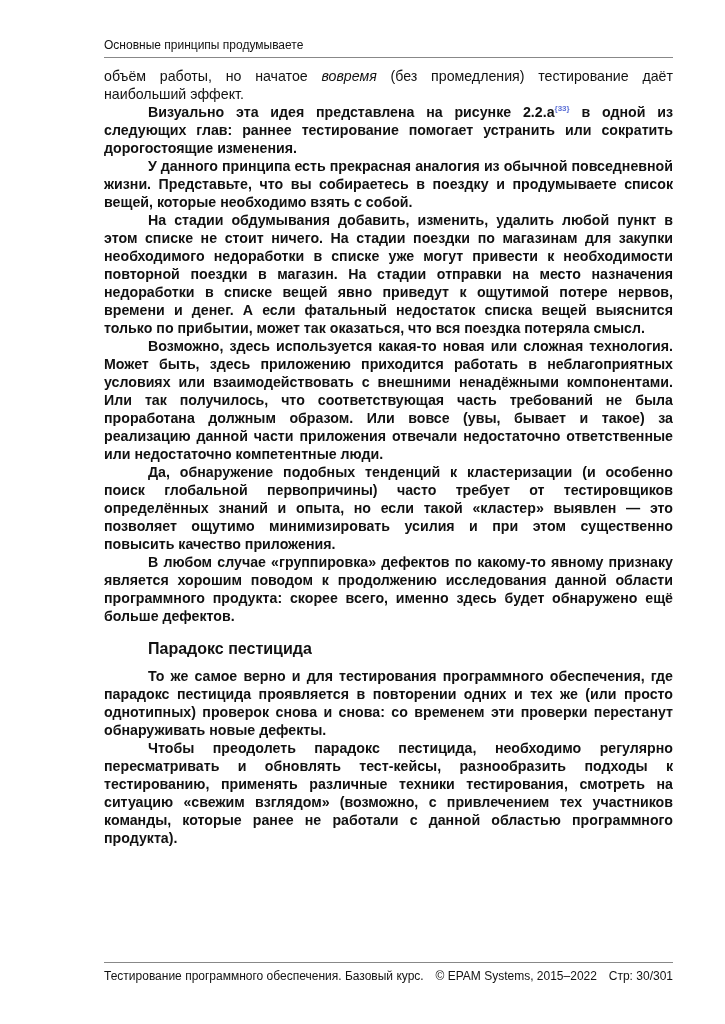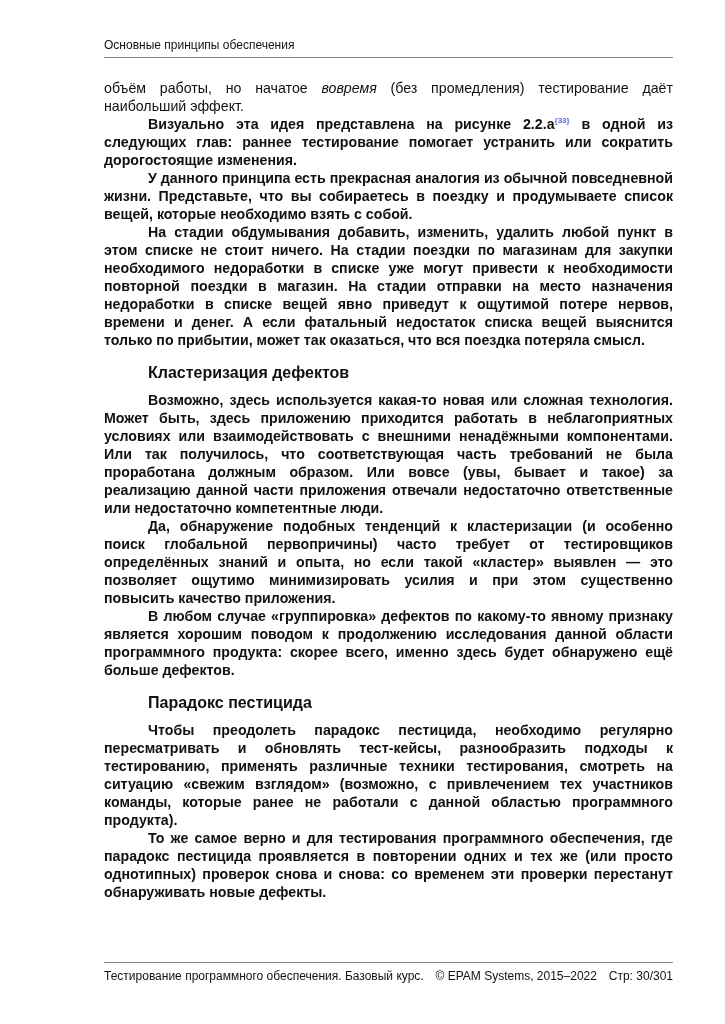--- a/index.html
+++ b/index.html
@@ -2,51 +2,50 @@
 <html><head>
 <meta charset="utf-8">
 <style>
   html, body { margin: 0; padding: 0; background: #ffffff; }
   body { width: 725px; height: 1024px; position: relative; overflow: hidden;
          font-family: "Liberation Sans", "DejaVu Sans", sans-serif; color: #111; }
   .header { position: absolute; left: 104px; top: 38px; width: 569px; font-size: 12px; }
   .header-title { display: block; padding-bottom: 5px; }
   .rule { height: 1px; background: #888; width: 569px; }
   .content { position: absolute; left: 104px; top: 67px; width: 569px;
-             font-size: 14.2px; line-height: 18px; text-align: justify; margin-top: 12px; }
+             font-size: 14.2px; line-height: 18px; text-align: justify; }
   .content p { margin: 0; }
   .indent { text-indent: 44px; font-weight: bold; }
   .content em { font-style: italic; }
   .sup { font-size: 8px; vertical-align: super; line-height: 0; color: #5b6fd6; }
   h2 { font-size: 16px; font-weight: bold; margin: 14px 0 8px 44px; line-height: 20px; }
   .footer { position: absolute; left: 104px; top: 962px; width: 569px; font-size: 12px; }
   .footer-row { display: flex; justify-content: space-between; padding-top: 6px; align-items: center; }
 </style>
 </head>
 <body>
 
 <div class="header">
-  <span class="header-title">Основные принципы обеспечения</span>
+  <span class="header-title">Основные принципы продумываете</span>
   <div class="rule"></div>
 </div>
 
 <div class="content">
   <p><span>объём работы, но начатое </span><em>вовремя</em><span> (без промедления) тестирование даёт наибольший эффект.</span></p>
   <p class="indent"><span>Визуально эта идея представлена на рисунке 2.2.a</span><span class="sup">{33}</span><span> в одной из следующих глав: раннее тестирование помогает устранить или сократить дорогостоящие изменения.</span></p>
   <p class="indent">У данного принципа есть прекрасная аналогия из обычной повседневной жизни. Представьте, что вы собираетесь в поездку и продумываете список вещей, которые необходимо взять с собой.</p>
   <p class="indent">На стадии обдумывания добавить, изменить, удалить любой пункт в этом списке не стоит ничего. На стадии поездки по магазинам для закупки необходимого недоработки в списке уже могут привести к необходимости повторной поездки в магазин. На стадии отправки на место назначения недоработки в списке вещей явно приведут к ощутимой потере нервов, времени и денег. А если фатальный недостаток списка вещей выяснится только по прибытии, может так оказаться, что вся поездка потеряла смысл.</p>
 
-  <h2>Кластеризация дефектов</h2>
   <p class="indent">Возможно, здесь используется какая-то новая или сложная технология. Может быть, здесь приложению приходится работать в неблагоприятных условиях или взаимодействовать с внешними ненадёжными компонентами. Или так получилось, что соответствующая часть требований не была проработана должным образом. Или вовсе (увы, бывает и такое) за реализацию данной части приложения отвечали недостаточно ответственные или недостаточно компетентные люди.</p>
   <p class="indent">Да, обнаружение подобных тенденций к кластеризации (и особенно поиск глобальной первопричины) часто требует от тестировщиков определённых знаний и опыта, но если такой «кластер» выявлен — это позволяет ощутимо минимизировать усилия и при этом существенно повысить качество приложения.</p>
   <p class="indent">В любом случае «группировка» дефектов по какому-то явному признаку является хорошим поводом к продолжению исследования данной области программного продукта: скорее всего, именно здесь будет обнаружено ещё больше дефектов.</p>
 
   <h2>Парадокс пестицида</h2>
+  <p class="indent">То же самое верно и для тестирования программного обеспечения, где парадокс пестицида проявляется в повторении одних и тех же (или просто однотипных) проверок снова и снова: со временем эти проверки перестанут обнаруживать новые дефекты.</p>
   <p class="indent">Чтобы преодолеть парадокс пестицида, необходимо регулярно пересматривать и обновлять тест-кейсы, разнообразить подходы к тестированию, применять различные техники тестирования, смотреть на ситуацию «свежим взглядом» (возможно, с привлечением тех участников команды, которые ранее не работали с данной областью программного продукта).</p>
-  <p class="indent">То же самое верно и для тестирования программного обеспечения, где парадокс пестицида проявляется в повторении одних и тех же (или просто однотипных) проверок снова и снова: со временем эти проверки перестанут обнаруживать новые дефекты.</p>
 </div>
 
 <div class="footer">
   <div class="rule"></div>
   <div class="footer-row">
     <span>Тестирование программного обеспечения. Базовый курс.</span>
     <span>© EPAM Systems, 2015–2022</span>
     <span>Стр: 30/301</span>
   </div>
 </div>

